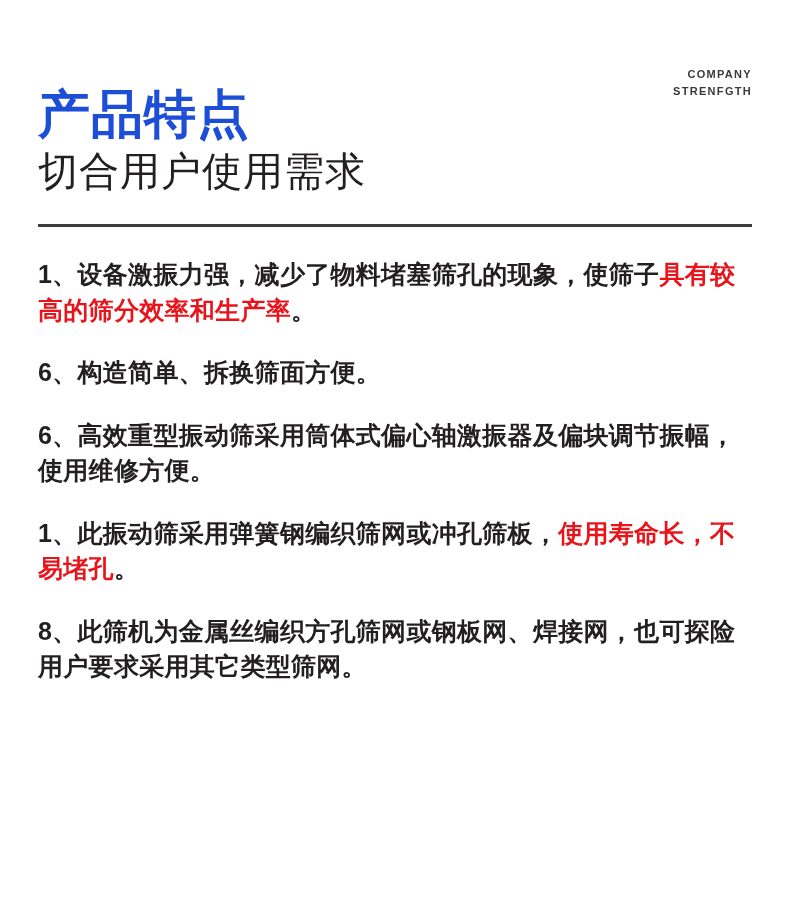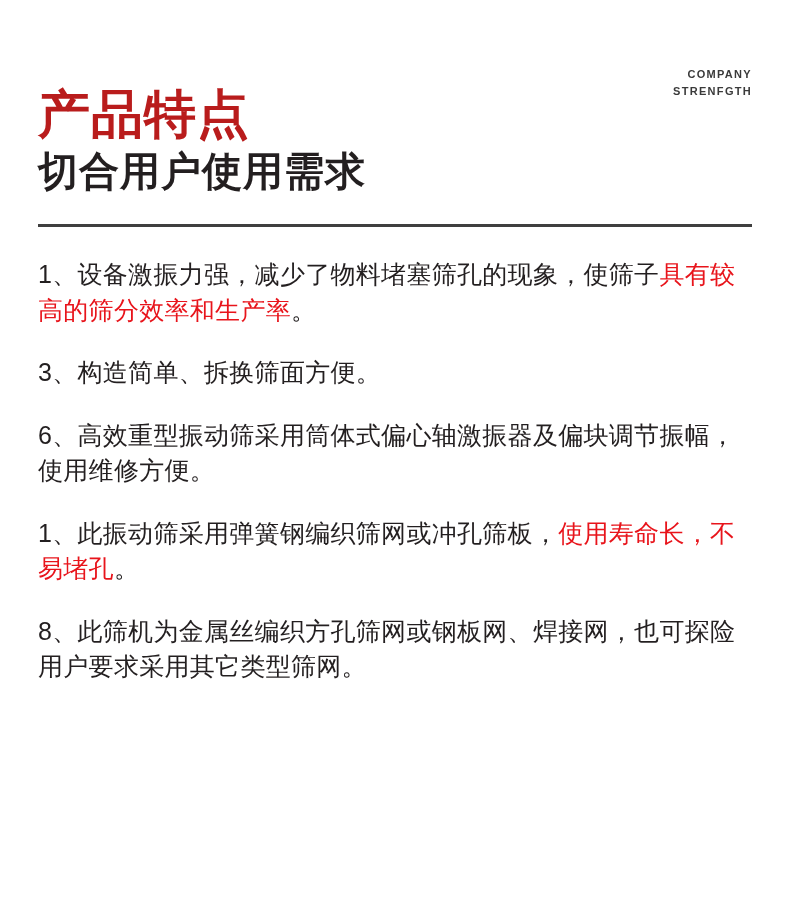--- a/index.html
+++ b/index.html
@@ -34,42 +34,42 @@
     font-weight: bold;
     letter-spacing: 1.3px;
     line-height: 17px;
     color: #3a3a3a;
   }
   .title-main {
     font-size: 52px;
     font-weight: bold;
     line-height: 1.08;
     letter-spacing: 1px;
-    color: #b91c1c;
+    color: #1d4ed8;
     margin: 0;
   }
   .title-sub {
     font-size: 40px;
-    font-weight: bold;
+    font-weight: normal;
     line-height: 1.25;
     letter-spacing: 1px;
     color: #231f20;
     margin: 4px 0 0 0;
   }
   .divider {
     margin-top: 28px;
     border-top: 3px solid #3f3f3f;
     width: 714px;
   }
   .content {
     margin-top: 30px;
   }
   .item {
     font-size: 25px;
-    font-weight: normal;
+    font-weight: bold;
     line-height: 1.42;
     letter-spacing: 0.3px;
     margin: 0 0 27px 0;
     color: #231f20;
   }
   .hl {
     color: #e8141b;
   }
 </style>
 </head>
@@ -83,19 +83,19 @@
       <div>STRENFGTH</div>
     </div>
     <h1 class="title-main">产品特点</h1>
     <h2 class="title-sub">切合用户使用需求</h2>
   </div>
 
   <div class="divider"></div>
 
   <div class="content">
       <p class="item"><span>1、设备激振力强，减少了物料堵塞筛孔的现象，使筛子</span><span class="hl">具有较高的筛分效率和生产率</span><span>。</span></p>
-      <p class="item"><span>3、构造简单、拆换筛面方便。</span></p>
+      <p class="item"><span>6、构造简单、拆换筛面方便。</span></p>
       <p class="item"><span>6、高效重型振动筛采用筒体式偏心轴激振器及偏块调节振幅，使用维修方便。</span></p>
       <p class="item"><span>1、此振动筛采用弹簧钢编织筛网或冲孔筛板，</span><span class="hl">使用寿命长，不易堵孔</span><span>。</span></p>
       <p class="item"><span>8、此筛机为金属丝编织方孔筛网或钢板网、焊接网，也可探险用户要求采用其它类型筛网。</span></p>
     </div>
 
 </div>
 
 </body></html>

